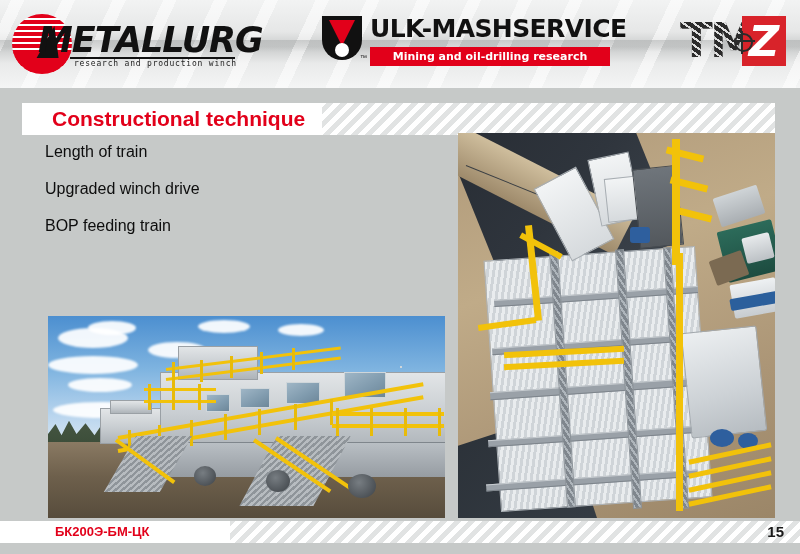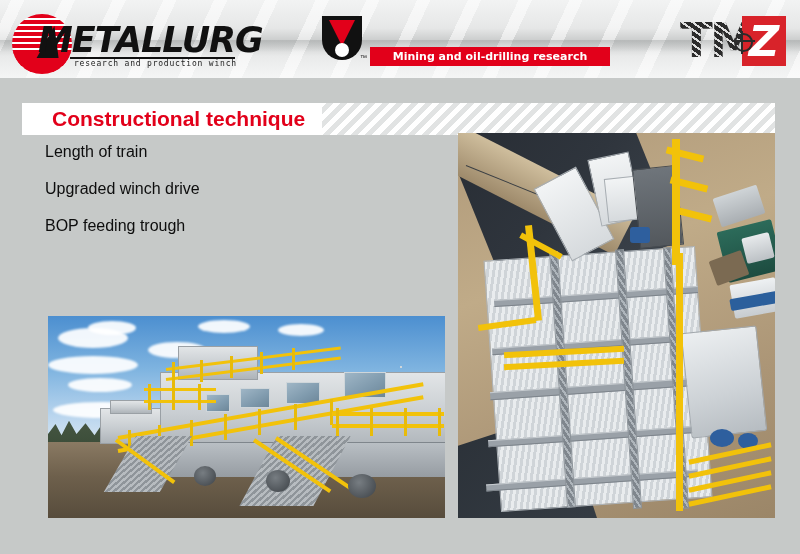--- a/index.html
+++ b/index.html
@@ -15,21 +15,21 @@
     width: 800px;
     height: 554px;
     background: #c6c9c8;
     overflow: hidden;
   }
 
   
   .header {
     position: absolute;
     left: 0; top: 0;
-    width: 800px; height: 78px;
+    width: 800px; height: 88px;
     background:
       repeating-linear-gradient(115deg,
         rgba(255,255,255,0.0) 0px,
         rgba(255,255,255,0.0) 10px,
         rgba(255,255,255,0.55) 10px,
         rgba(255,255,255,0.55) 22px,
         rgba(255,255,255,0.0) 22px,
         rgba(255,255,255,0.0) 46px),
       linear-gradient(180deg, #f2f3f3 0%, #e6e7e7 36%, #c9cbcb 53%, #e9eaea 72%, #f4f5f5 100%);
   }
@@ -473,20 +473,21 @@
       <div class="mt-sub">research and production winch</div>
     </div>
 
     <div class="logo-ulk">
       <div class="ulk-mark">
         <div class="ulk-u"></div>
         <div class="ulk-tri"></div>
         <div class="ulk-dot"></div>
       </div>
       <div class="ulk-tm">™</div>
+      <div class="ulk-title">ULK-MASHSERVICE</div>
       <div class="ulk-band">
         <span>Mining and oil-drilling research</span>
       </div>
     </div>
 
     <div class="logo-tmz">
       <div class="tmz-tm">TM</div>
       <div class="tmz-sq">
         <div class="tmz-z">Z</div>
       </div>
@@ -495,21 +496,21 @@
   </div>
 
   <div class="title-band">
     <div class="title-solid"></div>
     <div class="title-text">Constructional technique</div>
   </div>
 
   <div class="bullets">
     <div class="bullet">Length of train</div>
     <div class="bullet">Upgraded winch drive</div>
-    <div class="bullet">BOP feeding trough</div>
+    <div class="bullet">BOP feeding train</div>
   </div>
 
   <div class="photo photo-left">
     <div class="pl-sky"></div>
     <div class="cloud" style="left:10px;  top:12px;  width:70px; height:20px;"></div>
     <div class="cloud" style="left:40px;  top:5px;   width:48px; height:14px;"></div>
     <div class="cloud" style="left:100px; top:26px;  width:58px; height:16px;"></div>
     <div class="cloud" style="left:0px;   top:40px;  width:90px; height:18px;"></div>
     <div class="cloud" style="left:20px;  top:62px;  width:64px; height:14px;"></div>
     <div class="cloud" style="left:150px; top:4px;   width:52px; height:13px;"></div>
@@ -620,14 +621,19 @@
     <div class="pr-walk" style="left:230px; top:360px; width:84px; height:5px; transform:rotate(-12deg);"></div>
 
     <div class="pr-truck" style="left:258px; top:58px;  width:46px; height:30px; background:linear-gradient(180deg,#cfd4d7,#a9aeb2); transform:rotate(-18deg);"></div>
     <div class="pr-truck" style="left:264px; top:92px;  width:56px; height:52px; background:linear-gradient(180deg,#2c6b5a,#1d4c40); transform:rotate(-14deg);"></div>
     <div class="pr-truck" style="left:286px; top:102px; width:28px; height:26px; background:linear-gradient(180deg,#e7eaec,#bcc1c5); transform:rotate(-14deg);"></div>
     <div class="pr-truck" style="left:274px; top:148px; width:46px; height:34px; background:linear-gradient(180deg,#eef1f3,#c7ccd0); transform:rotate(-10deg);"></div>
     <div class="pr-truck" style="left:272px; top:162px; width:48px; height:12px; background:#2b5f9c; transform:rotate(-10deg);"></div>
     <div class="pr-truck" style="left:254px; top:122px; width:34px; height:26px; background:#7b6a52; transform:rotate(-20deg);"></div>
   </div>
 
+  <div class="footer-band">
+    <div class="footer-solid"></div>
+    <div class="footer-text">БК200Э-БМ-ЦК</div>
+    <div class="page-number">15</div>
+  </div>
 
 </div>
 
 </body></html>

